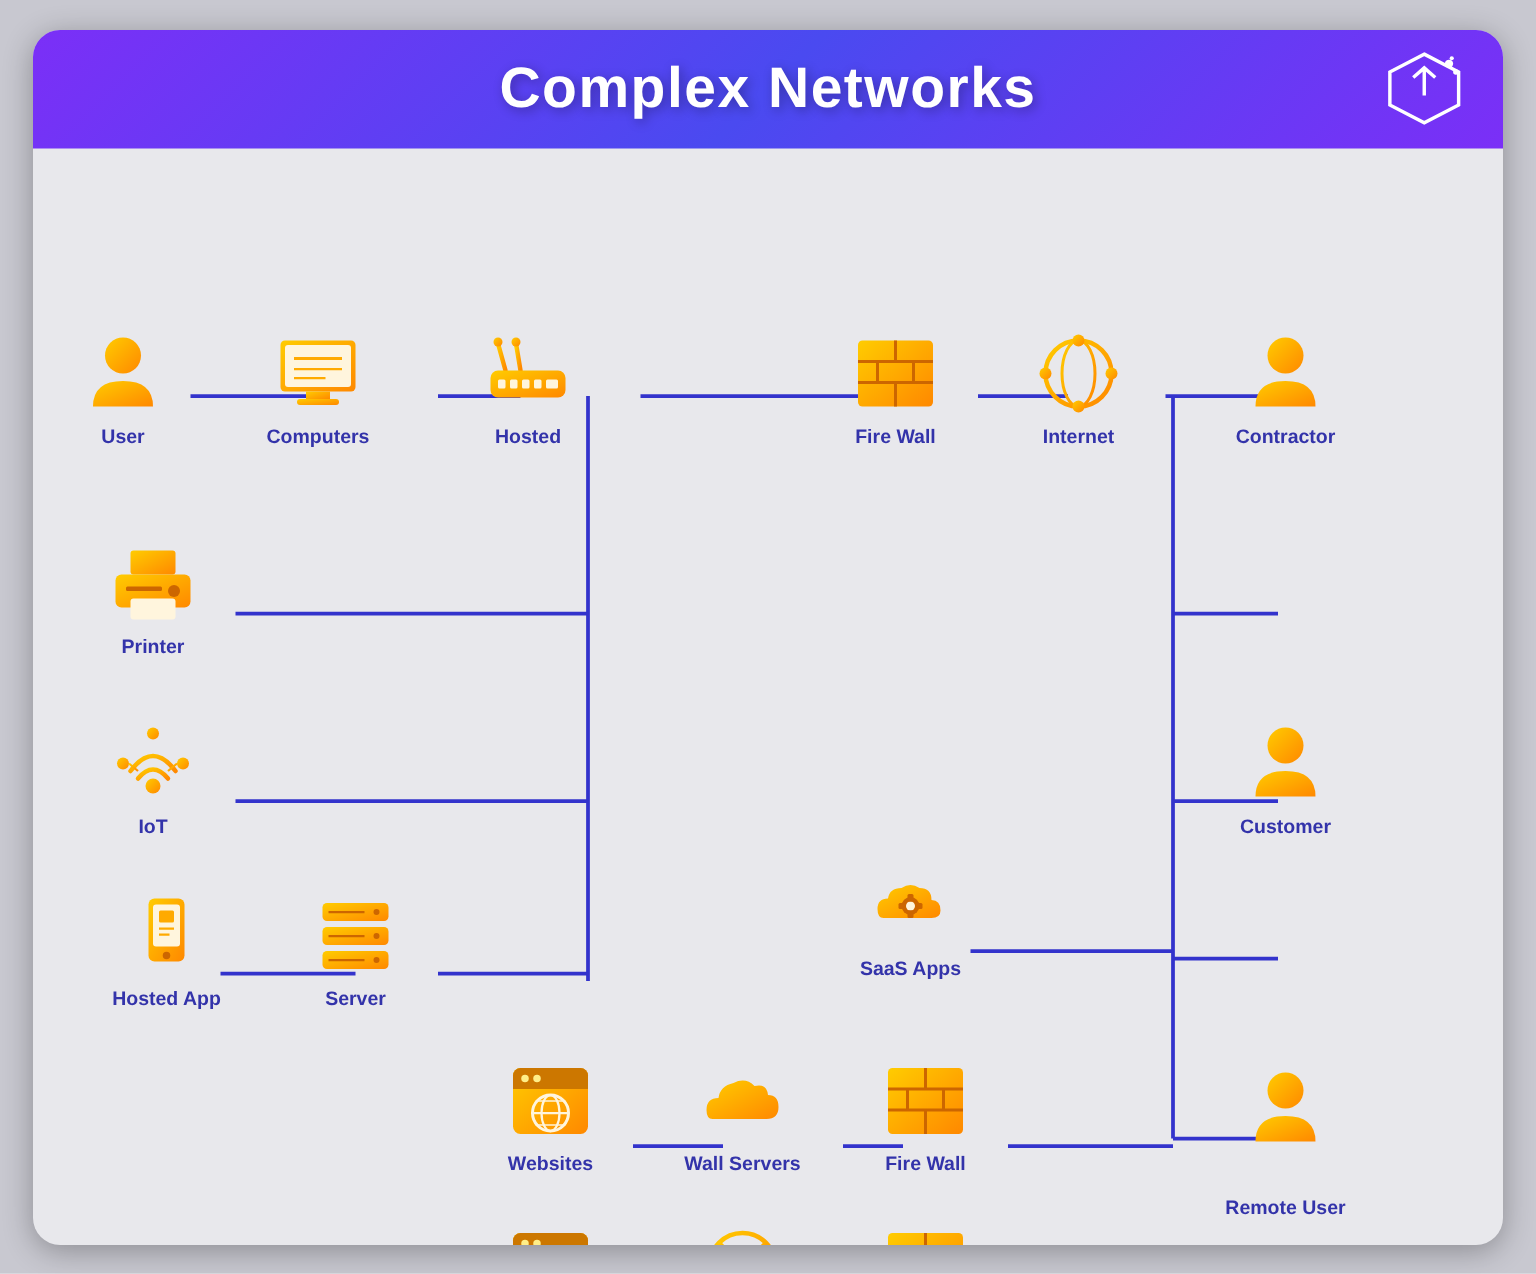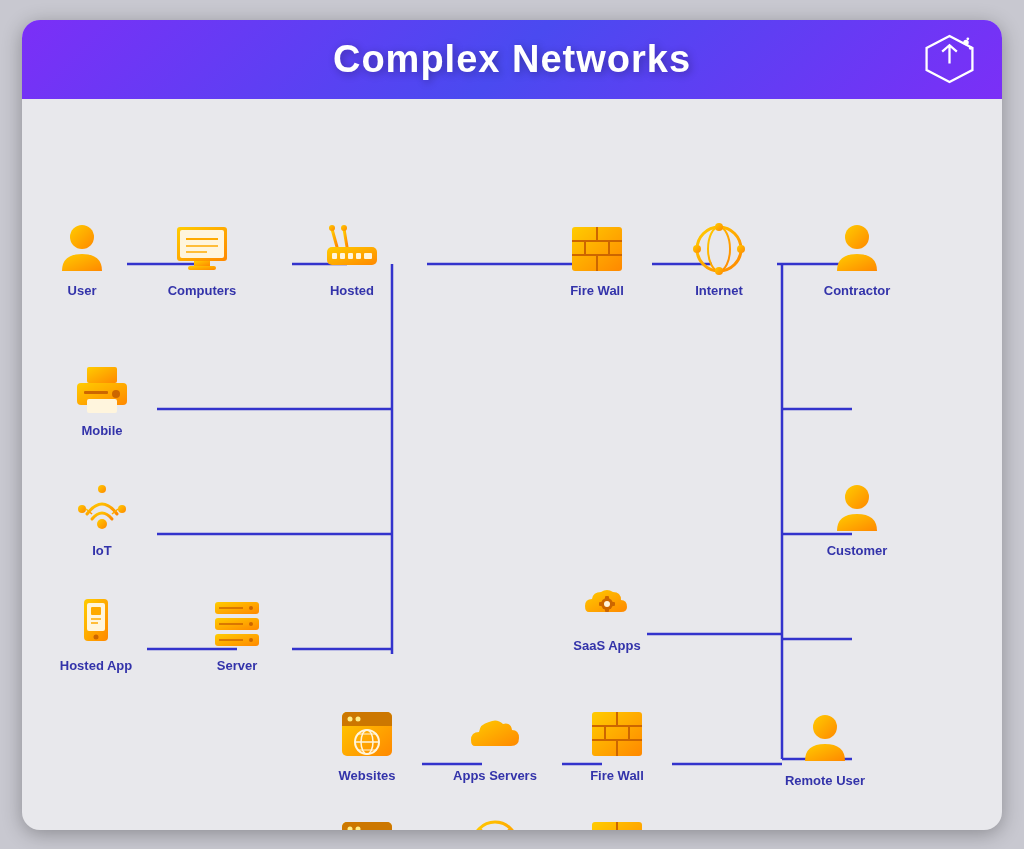--- a/index.html
+++ b/index.html
@@ -157,21 +157,21 @@
             <stop offset="0%" style="stop-color:#ffcc00"></stop>
             <stop offset="100%" style="stop-color:#ff8800"></stop>
           </linearGradient>
         </defs>
         <circle cx="30" cy="18" r="12" fill="url(#orangeGrad)"></circle>
         <path d="M10,52 Q10,35 30,35 Q50,35 50,52" fill="url(#orangeGrad)"></path>
       </svg>
       <span class="node-label">User</span>
     </div>
 
-    <div class="node" style="left:135px; top:120px;">
+    <div class="node" style="left:145px; top:120px;">
       <svg class="icon-svg" viewBox="0 0 60 60">
         <defs>
           <linearGradient id="og2" x1="0%" y1="0%" x2="100%" y2="100%">
             <stop offset="0%" style="stop-color:#ffcc00"></stop>
             <stop offset="100%" style="stop-color:#ff8800"></stop>
           </linearGradient>
         </defs>
         <rect x="5" y="8" width="50" height="34" rx="3" fill="url(#og2)"></rect>
         <rect x="8" y="11" width="44" height="28" rx="2" fill="#fff5dd"></rect>
         <rect x="22" y="42" width="16" height="5" fill="url(#og2)"></rect>
@@ -282,21 +282,21 @@
         <rect x="15" y="8" width="30" height="16" rx="2" fill="url(#og7)"></rect>
 
         <rect x="5" y="24" width="50" height="22" rx="4" fill="url(#og7)"></rect>
 
         <rect x="15" y="40" width="30" height="14" rx="2" fill="#fff5dd"></rect>
 
         <circle cx="44" cy="35" r="4" fill="#cc6600"></circle>
 
         <rect x="12" y="32" width="24" height="3" rx="1" fill="#cc6600"></rect>
       </svg>
-      <span class="node-label">Mobile</span>
+      <span class="node-label">Printer</span>
     </div>
 
 
     <div class="node" style="left:790px; top:380px;">
       <svg class="icon-svg" viewBox="0 0 60 60">
         <defs>
           <linearGradient id="og10" x1="0%" y1="0%" x2="100%" y2="100%">
             <stop offset="0%" style="stop-color:#ffcc00"></stop>
             <stop offset="100%" style="stop-color:#ff8800"></stop>
           </linearGradient>
@@ -323,21 +323,21 @@
         <circle cx="10" cy="30" r="4" fill="url(#og9)"></circle>
         <circle cx="50" cy="30" r="4" fill="url(#og9)"></circle>
         <circle cx="30" cy="10" r="4" fill="url(#og9)"></circle>
         <line x1="14" y1="30" x2="20" y2="35" stroke="url(#og9)" stroke-width="1.5"></line>
         <line x1="46" y1="30" x2="40" y2="35" stroke="url(#og9)" stroke-width="1.5"></line>
         <line x1="30" y1="14" x2="30" y2="20" stroke="url(#og9)" stroke-width="1.5"></line>
       </svg>
       <span class="node-label">IoT</span>
     </div>
 
-    <div class="node" style="left:29px; top:495px;">
+    <div class="node" style="left:44px; top:495px;">
       <svg class="icon-svg" viewBox="0 0 60 60">
         <defs>
           <linearGradient id="og11" x1="0%" y1="0%" x2="100%" y2="100%">
             <stop offset="0%" style="stop-color:#ffcc00"></stop>
             <stop offset="100%" style="stop-color:#ff8800"></stop>
           </linearGradient>
         </defs>
 
         <rect x="18" y="5" width="24" height="42" rx="4" fill="url(#og11)"></rect>
         <rect x="21" y="9" width="18" height="28" rx="2" fill="#fff5dd"></rect>
@@ -429,21 +429,21 @@
     <div class="node" style="left:428px; top:605px;">
       <svg class="icon-svg" viewBox="0 0 60 60">
         <defs>
           <linearGradient id="og16" x1="0%" y1="0%" x2="100%" y2="100%">
             <stop offset="0%" style="stop-color:#ffcc00"></stop>
             <stop offset="100%" style="stop-color:#ff8800"></stop>
           </linearGradient>
         </defs>
         <path d="M10,42 Q6,42 6,36 Q6,28 14,28 Q15,20 24,18 Q32,14 38,20 Q46,18 47,26 Q54,26 54,34 Q54,42 46,42 Z" fill="url(#og16)"></path>
       </svg>
-      <span class="node-label">Apps Servers</span>
+      <span class="node-label">Wall Servers</span>
     </div>
 
     <div class="node" style="left:550px; top:605px;">
       <svg class="icon-svg" viewBox="0 0 60 60">
         <defs>
           <linearGradient id="og17" x1="0%" y1="0%" x2="100%" y2="100%">
             <stop offset="0%" style="stop-color:#ffcc00"></stop>
             <stop offset="100%" style="stop-color:#ff8800"></stop>
           </linearGradient>
         </defs>
@@ -451,21 +451,21 @@
         <line x1="5" y1="22" x2="55" y2="22" stroke="#cc6600" stroke-width="2"></line>
         <line x1="5" y1="36" x2="55" y2="36" stroke="#cc6600" stroke-width="2"></line>
         <line x1="30" y1="8" x2="30" y2="22" stroke="#cc6600" stroke-width="2"></line>
         <line x1="18" y1="22" x2="18" y2="36" stroke="#cc6600" stroke-width="2"></line>
         <line x1="42" y1="22" x2="42" y2="36" stroke="#cc6600" stroke-width="2"></line>
         <line x1="30" y1="36" x2="30" y2="52" stroke="#cc6600" stroke-width="2"></line>
       </svg>
       <span class="node-label">Fire Wall</span>
     </div>
 
-    <div class="node" style="left:758px; top:610px;">
+    <div class="node" style="left:790px; top:610px;gap:24px;">
       <svg class="icon-svg" viewBox="0 0 60 60">
         <defs>
           <linearGradient id="og18" x1="0%" y1="0%" x2="100%" y2="100%">
             <stop offset="0%" style="stop-color:#ffcc00"></stop>
             <stop offset="100%" style="stop-color:#ff8800"></stop>
           </linearGradient>
         </defs>
         <circle cx="30" cy="18" r="12" fill="url(#og18)"></circle>
         <path d="M10,52 Q10,35 30,35 Q50,35 50,52" fill="url(#og18)"></path>
       </svg>

